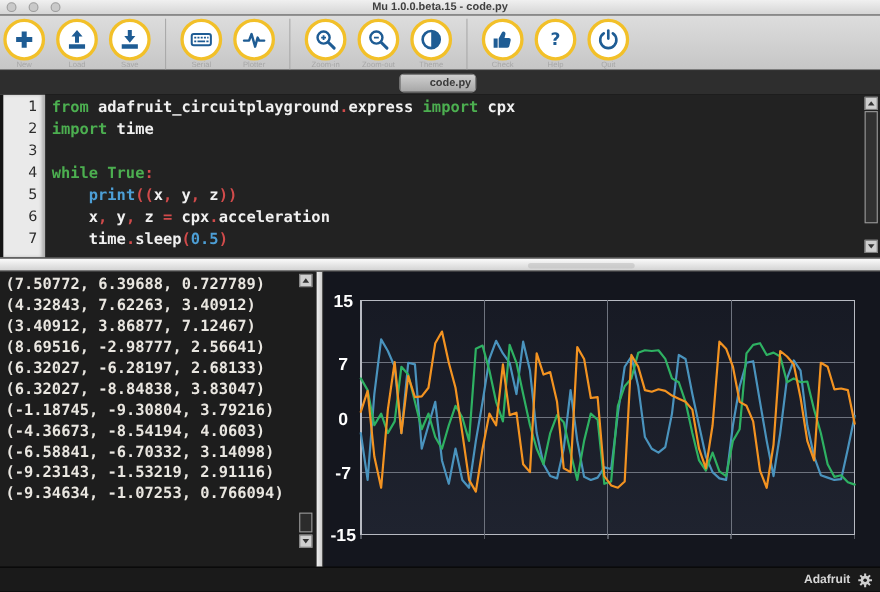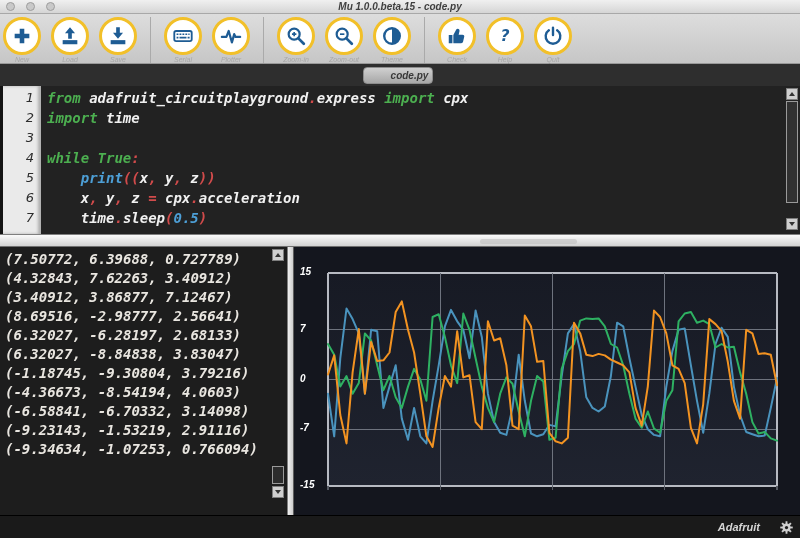--- a/index.html
+++ b/index.html
@@ -1,17 +1,17 @@
 <!DOCTYPE html>
 <html><head>
 <meta charset="utf-8">
 <style>
   * { box-sizing: border-box; margin: 0; padding: 0; }
   html,body { width:800px; height:538px; overflow:hidden; background:#000; }
-  .window { position:relative; width:800px; height:404px; font-family:"Liberation Sans", sans-serif;font-style:italic; }
+  .window { position:relative; width:800px; height:404px; font-family:"Liberation Sans", sans-serif; }
 
   
   .titlebar { height:14px; background:linear-gradient(#f0f0f0,#d5d5d5); border-bottom:1px solid #a8a8a8; position:relative; }
   .traffic { position:absolute; left:6px; top:2px; display:flex; gap:11px; }
   .tl { width:9px; height:9px; border-radius:50%; background:#c9c9c9; border:1px solid #9d9d9d; }
   .title { text-align:center; font-size:10px; line-height:13px; color:#3f3f3f; font-weight:bold; }
 
   
   .toolbar { height:50px; background:linear-gradient(#dddddd,#c6c6c6); border-bottom:1px solid #999; display:flex; align-items:flex-start; padding:3px 0 0 3px; gap:10px; }
   .tbtn-wrap { display:flex; flex-direction:column; align-items:center; width:38px; flex:0 0 38px; }
@@ -44,24 +44,24 @@
   .vsplit { width:7px; flex:0 0 7px; background:linear-gradient(90deg,#efefef,#cdcdcd); border-left:1px solid #7f7f7f; border-right:1px solid #5d5d5d; cursor:col-resize; }
 
   
   .bottom { display:flex; height:268px; }
   .repl { width:287px; flex:0 0 287px; background:#1d1d1d; position:relative; padding:3px 0 0 5px; overflow:hidden; }
   .rline { height:19px; line-height:19px; font-size:14px; font-weight:bold; color:#e9e6e0; white-space:pre; font-family:"DejaVu Sans Mono", monospace; }
 
   .plotter { flex:1; background:#14161e; position:relative; overflow:hidden; }
   .plot { position:absolute; left:34px; top:26px; width:449px; height:213px; background:linear-gradient(#171a24,#1f232f); }
   .plot svg { position:absolute; left:0; top:0; overflow:visible; }
-  .ylabel { position:absolute; left:6px; width:24px; text-align:left; font-size:10px; font-weight:bold; color:#fff; }
-
-  
-  .statusbar { height:23px; background:#1a1a1a; border-top:1px solid #000; display:flex; align-items:center; justify-content:flex-end; padding-right:6px; gap:18px; }
+  .ylabel { position:absolute; left:6px; width:24px; text-align:center; font-size:16px; font-weight:bold; color:#fff; }
+
+  
+  .statusbar { height:23px; background:#1a1a1a; border-top:1px solid #000; display:flex; align-items:center; justify-content:flex-end; padding-right:6px; gap:5px; }
   .mode { color:#d6d6d6; font-size:11px; font-weight:bold; }
   .gearwrap { width:16px; height:16px; display:flex; align-items:center; justify-content:center; cursor:pointer; }
 </style>
 </head>
 <body>
 
 <div class="window">
 
   <div class="titlebar">
     <div class="traffic">

